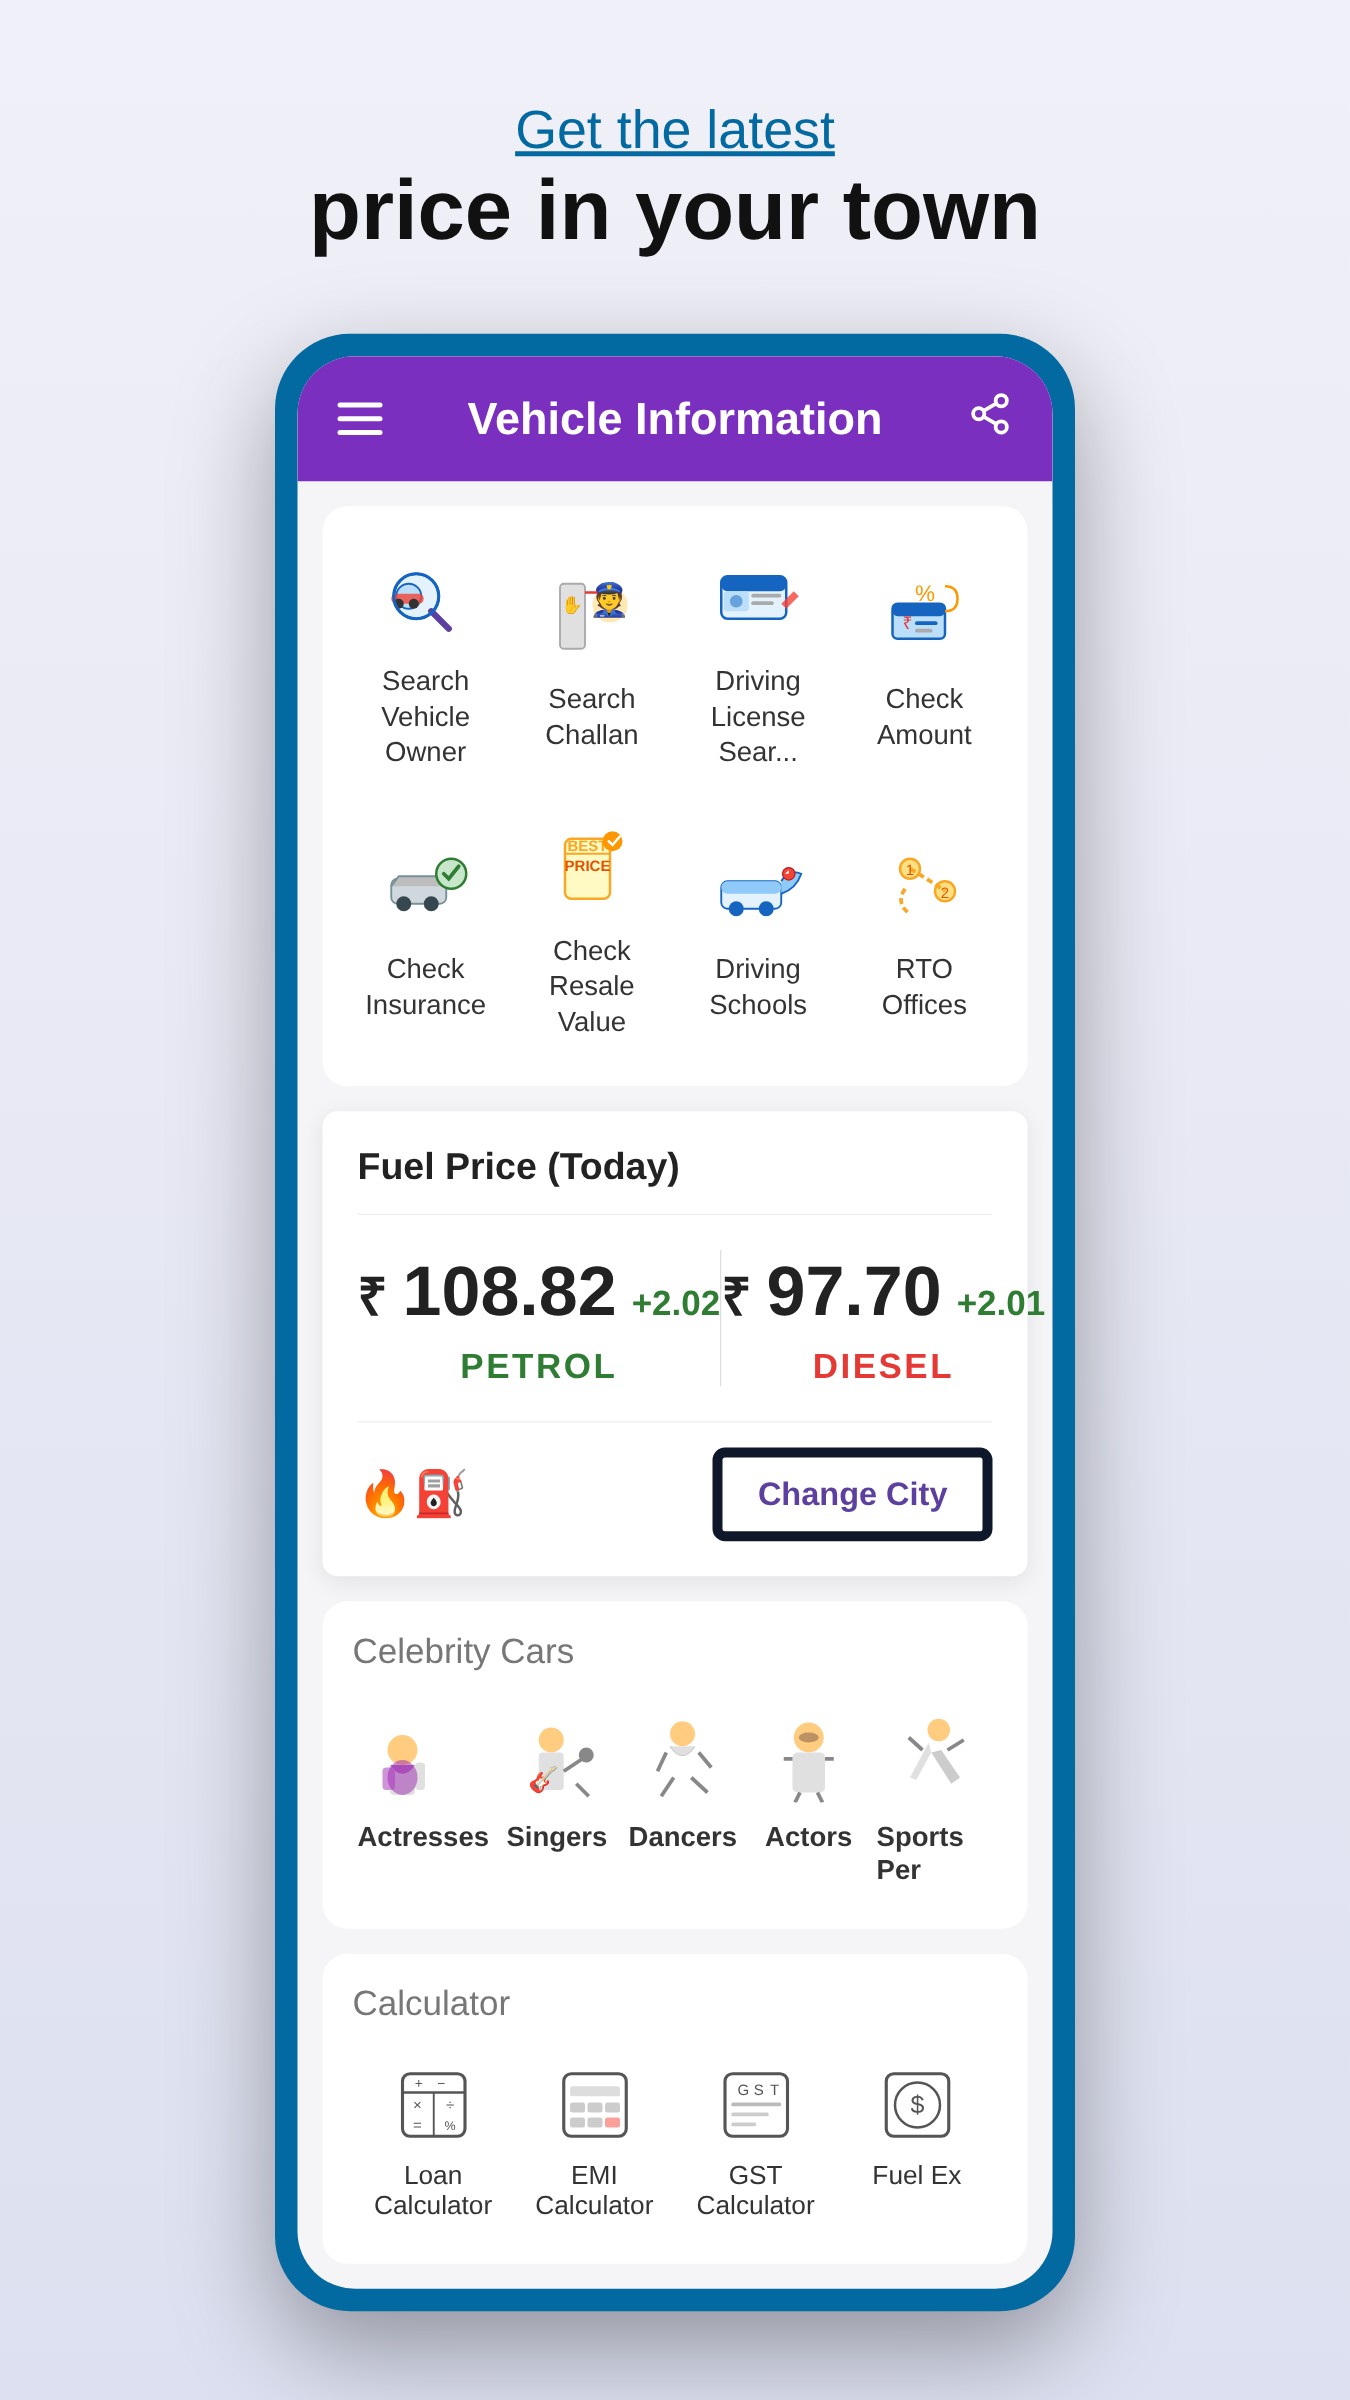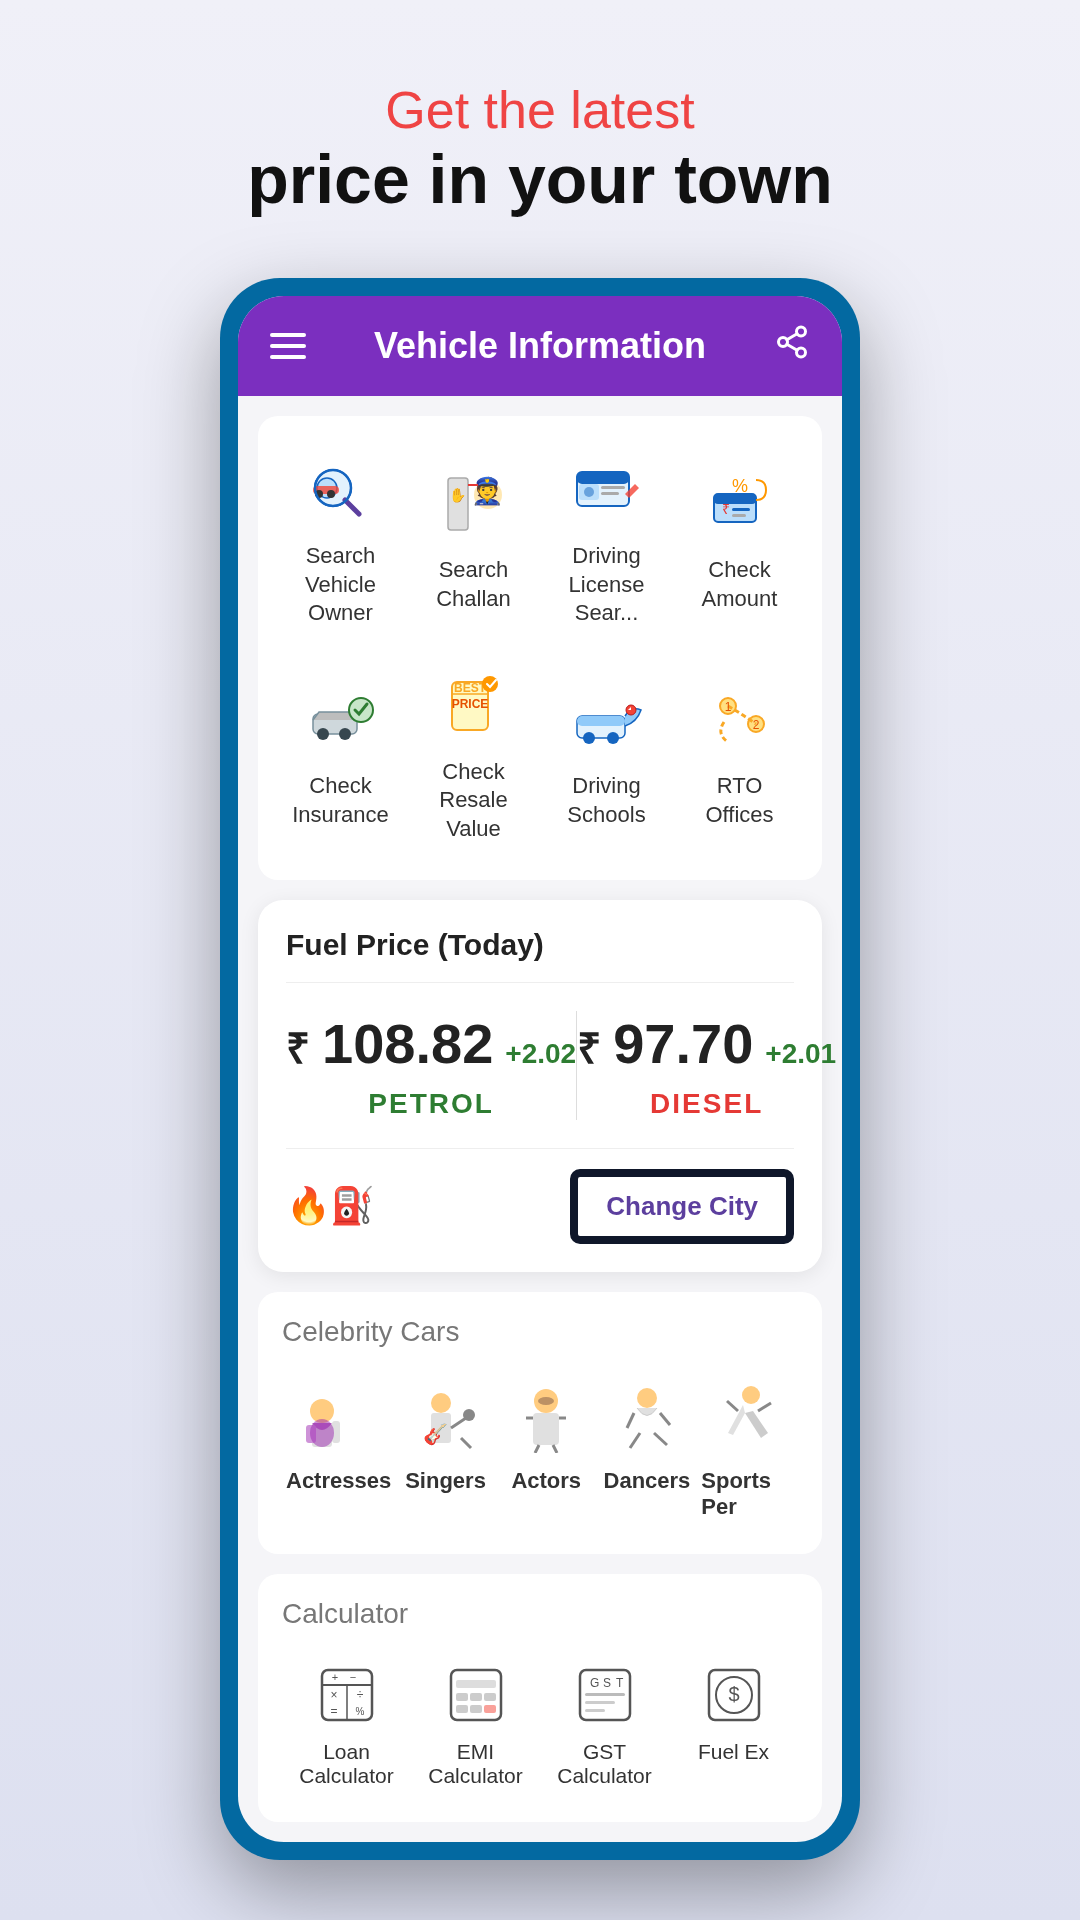--- a/index.html
+++ b/index.html
@@ -14,23 +14,24 @@
       align-items: center;
     }
 
     
     .hero-text {
       text-align: center;
       margin-top: 80px;
       margin-bottom: 60px;
     }
     .hero-text .get-latest {
-      font-size: 52px;
-      color: #ef4444;
+      font-size: 43px;
+      color: #0369a1;
       font-weight: 400;
+      text-decoration: underline;
     }
     .hero-text .price-town {
       font-size: 68px;
       color: #111;
       font-weight: 800;
     }
 
     
     .phone-frame {
       width: 640px;
@@ -114,21 +115,21 @@
       font-size: 22px;
       color: #333;
       text-align: center;
       line-height: 1.3;
     }
 
     
     .fuel-section {
       background: white;
       margin: 0 20px 0 20px;
-      border-radius: 25px;
+      border-radius: 12px;
       padding: 28px;
       box-shadow: 0 4px 20px rgba(0,0,0,0.08);
     }
     .fuel-title {
       font-size: 30px;
       font-weight: 700;
       color: #222;
       margin-bottom: 20px;
     }
     .fuel-divider {
@@ -492,44 +493,44 @@
               <line x1="50" y1="55" x2="60" y2="65" stroke="#888" stroke-width="3"></line>
               <text x="12" y="58" font-size="20">🎸</text>
             </svg>
           </div>
           <div class="celebrity-label">Singers</div>
         </div>
 
         <div class="celebrity-item">
           <div class="celebrity-icon">
             <svg width="70" height="70" viewBox="0 0 70 70">
+              <circle cx="35" cy="15" r="10" fill="#ffcc80"></circle>
+              <path d="M25 25 Q35 40 45 25" fill="#e0e0e0" stroke="#ccc" stroke-width="1"></path>
+              <line x1="28" y1="50" x2="18" y2="65" stroke="#888" stroke-width="3"></line>
+              <line x1="42" y1="50" x2="55" y2="62" stroke="#888" stroke-width="3"></line>
+              <path d="M22 30 L15 45" stroke="#888" stroke-width="3"></path>
+              <path d="M48 30 L58 42" stroke="#888" stroke-width="3"></path>
+            </svg>
+          </div>
+          <div class="celebrity-label">Dancers</div>
+        </div>
+
+        <div class="celebrity-item">
+          <div class="celebrity-icon">
+            <svg width="70" height="70" viewBox="0 0 70 70">
               <circle cx="35" cy="18" r="12" fill="#ffcc80"></circle>
               <rect x="22" y="30" width="26" height="32" rx="4" fill="#e0e0e0"></rect>
               <path d="M15 35 L22 35" stroke="#888" stroke-width="3"></path>
               <path d="M48 35 L55 35" stroke="#888" stroke-width="3"></path>
               <line x1="28" y1="62" x2="24" y2="70" stroke="#888" stroke-width="3"></line>
               <line x1="42" y1="62" x2="46" y2="70" stroke="#888" stroke-width="3"></line>
               <ellipse cx="35" cy="18" rx="8" ry="4" fill="#795548" opacity="0.5"></ellipse>
             </svg>
           </div>
           <div class="celebrity-label">Actors</div>
-        </div>
-
-        <div class="celebrity-item">
-          <div class="celebrity-icon">
-            <svg width="70" height="70" viewBox="0 0 70 70">
-              <circle cx="35" cy="15" r="10" fill="#ffcc80"></circle>
-              <path d="M25 25 Q35 40 45 25" fill="#e0e0e0" stroke="#ccc" stroke-width="1"></path>
-              <line x1="28" y1="50" x2="18" y2="65" stroke="#888" stroke-width="3"></line>
-              <line x1="42" y1="50" x2="55" y2="62" stroke="#888" stroke-width="3"></line>
-              <path d="M22 30 L15 45" stroke="#888" stroke-width="3"></path>
-              <path d="M48 30 L58 42" stroke="#888" stroke-width="3"></path>
-            </svg>
-          </div>
-          <div class="celebrity-label">Dancers</div>
         </div>
 
         <div class="celebrity-item">
           <div class="celebrity-icon">
             <svg width="70" height="70" viewBox="0 0 70 70">
               <circle cx="38" cy="12" r="9" fill="#ffcc80"></circle>
               <path d="M30 22 L15 50 L20 52 L32 30" fill="#e0e0e0"></path>
               <path d="M32 30 L48 55 L55 50 L40 28" fill="#ccc"></path>
               <path d="M25 28 L14 18" stroke="#888" stroke-width="3"></path>
               <path d="M45 28 L58 20" stroke="#888" stroke-width="3"></path>

